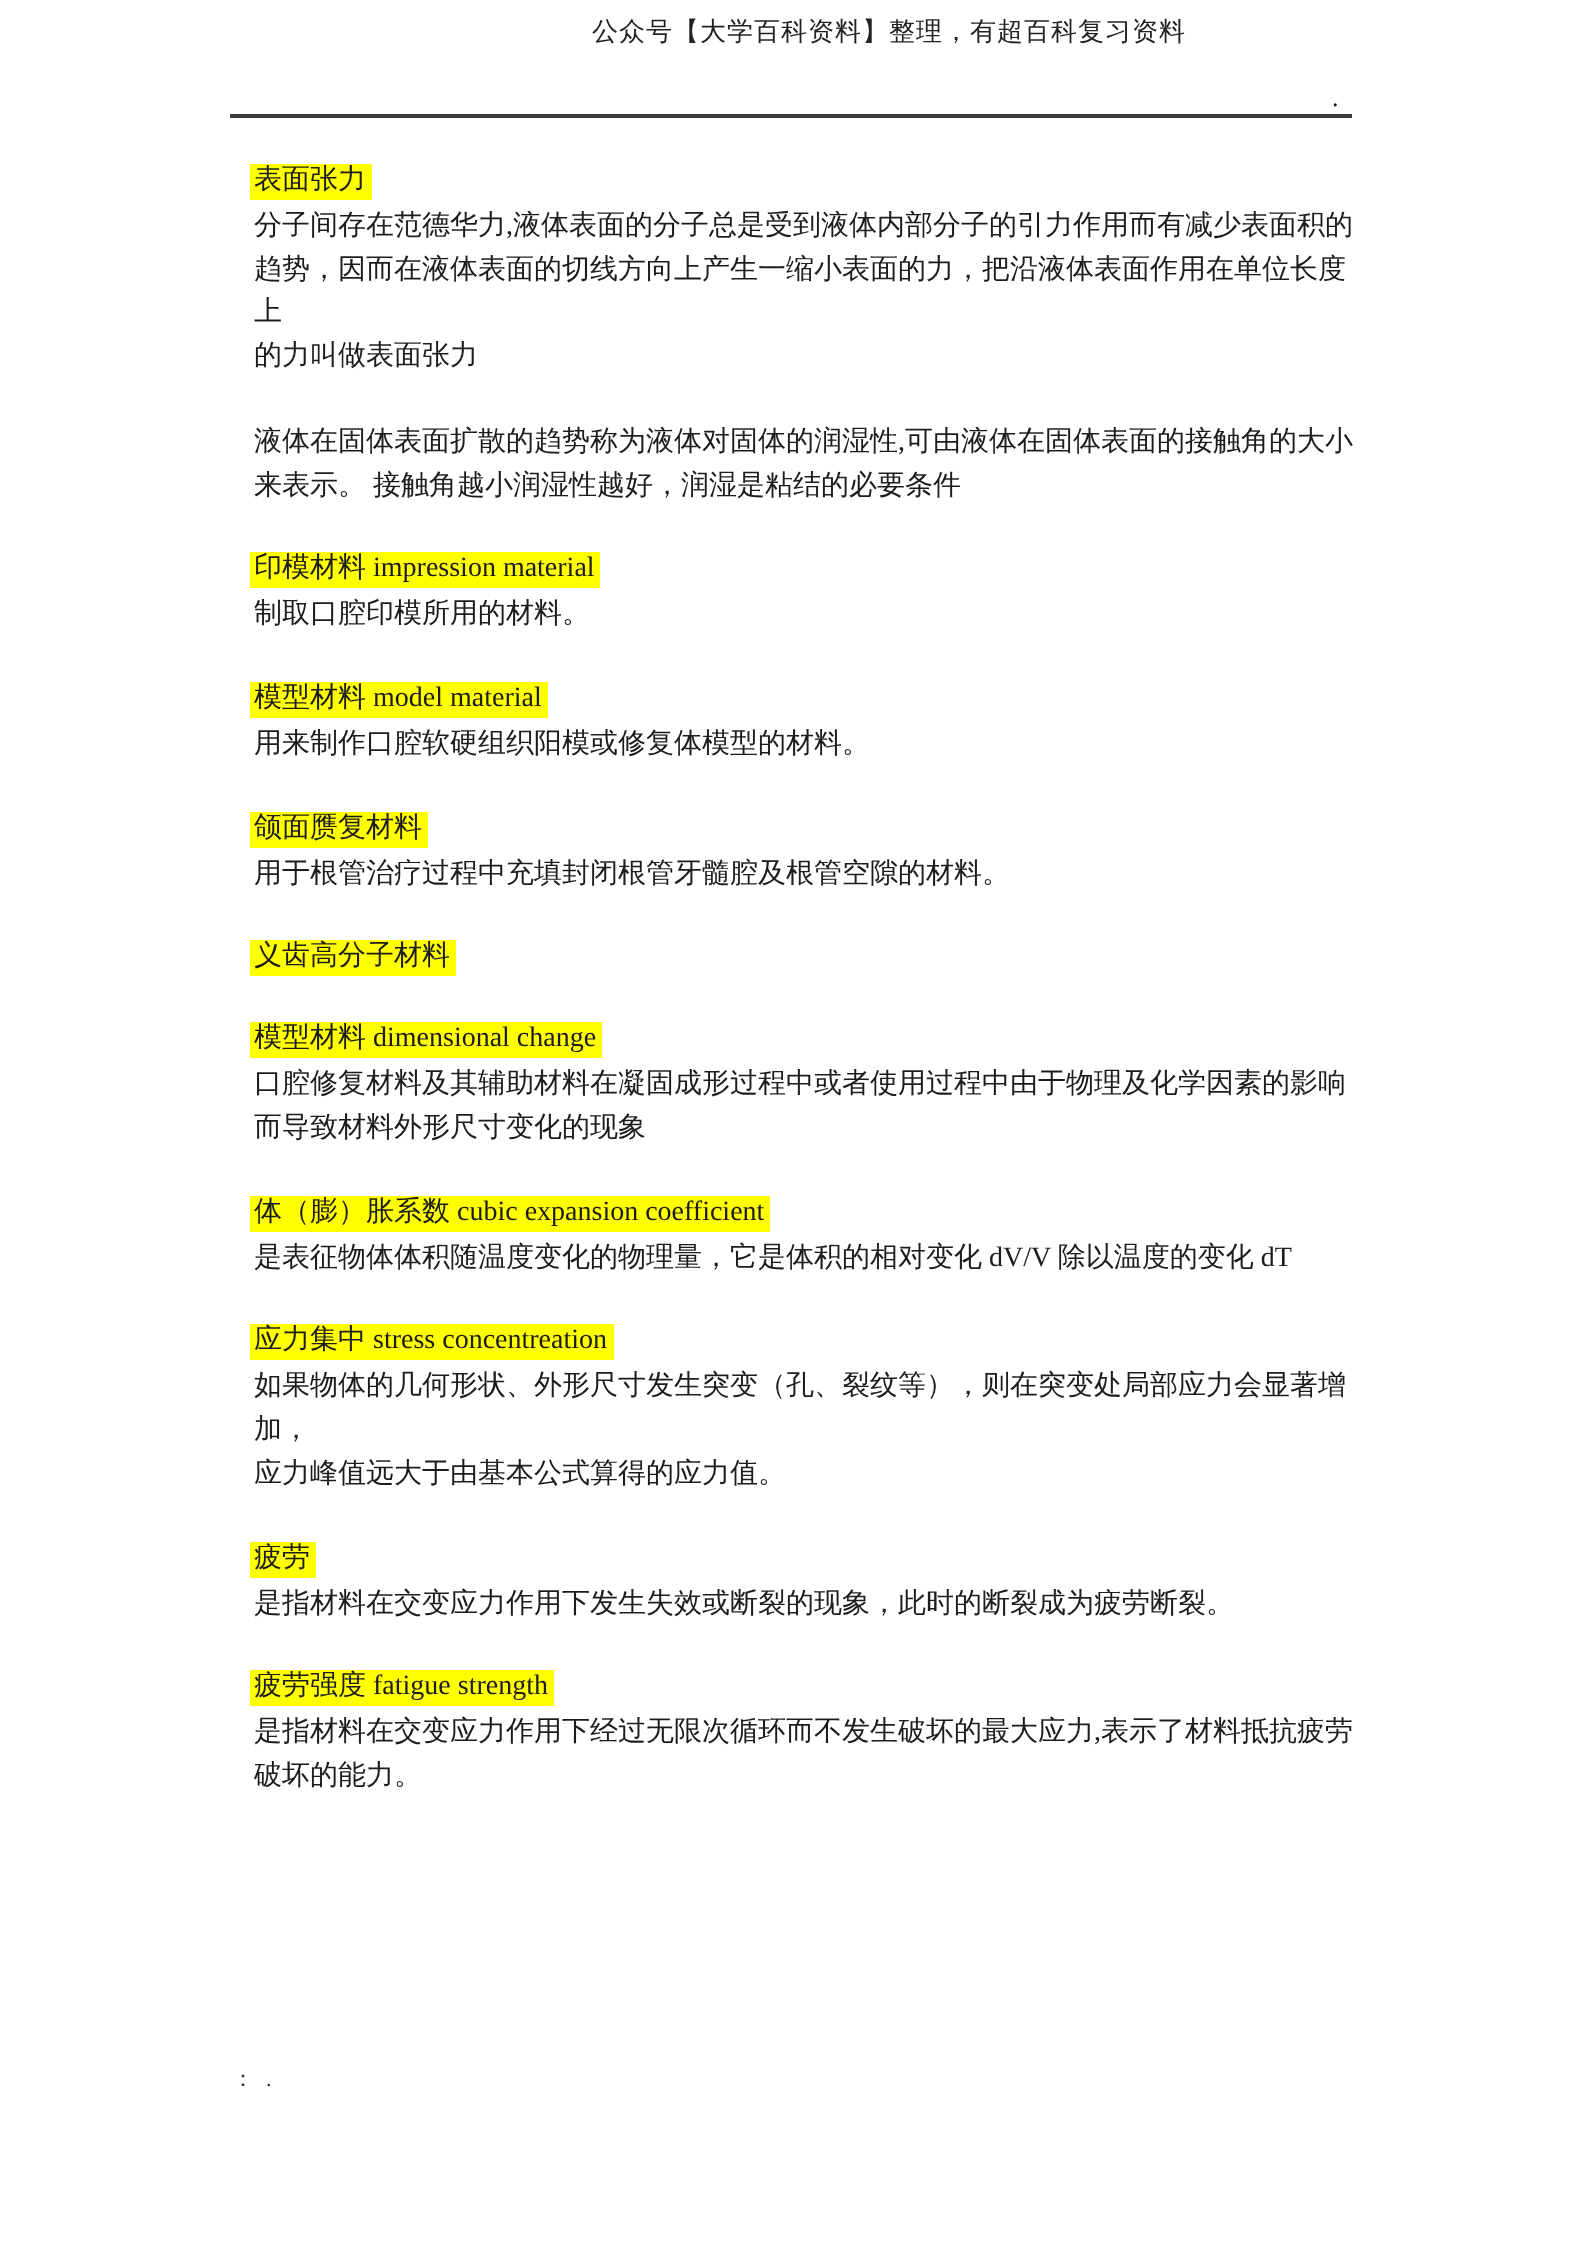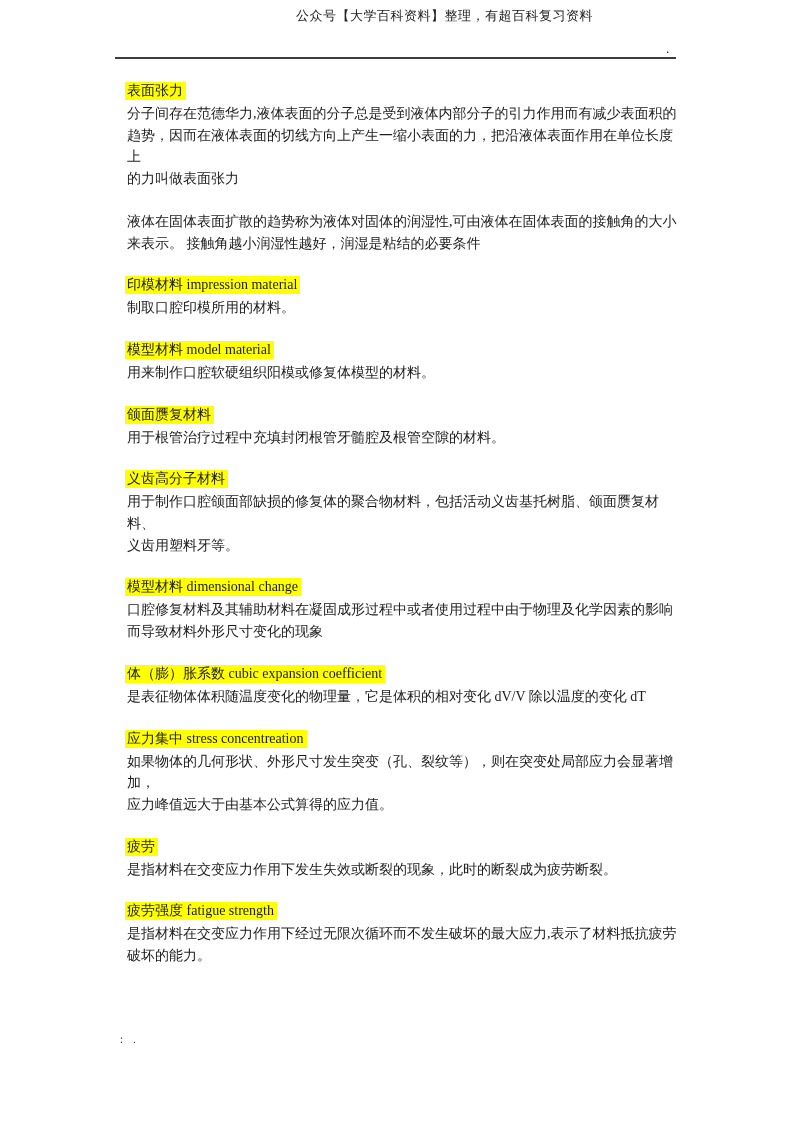--- a/index.html
+++ b/index.html
@@ -106,22 +106,20 @@
     <p class="definition">用来制作口腔软硬组织阳模或修复体模型的材料。</p>
   </div>
 
   <div class="section">
     <div class="term-line"><span class="term-highlight">颌面赝复材料</span></div>
     <p class="definition">用于根管治疗过程中充填封闭根管牙髓腔及根管空隙的材料。</p>
   </div>
 
   <div class="section">
     <div class="term-line"><span class="term-highlight">义齿高分子材料</span></div>
-    <p class="definition">用于制作口腔颌面部缺损的修复体的聚合物材料，包括活动义齿基托树脂、颌面赝复材料、
-义齿用塑料牙等。</p>
   </div>
 
   <div class="section">
     <div class="term-line"><span class="term-highlight">模型材料  dimensional change</span></div>
     <p class="definition">口腔修复材料及其辅助材料在凝固成形过程中或者使用过程中由于物理及化学因素的影响
 而导致材料外形尺寸变化的现象</p>
   </div>
 
   <div class="section">
     <div class="term-line"><span class="term-highlight">体（膨）胀系数 cubic expansion coefficient</span></div>

